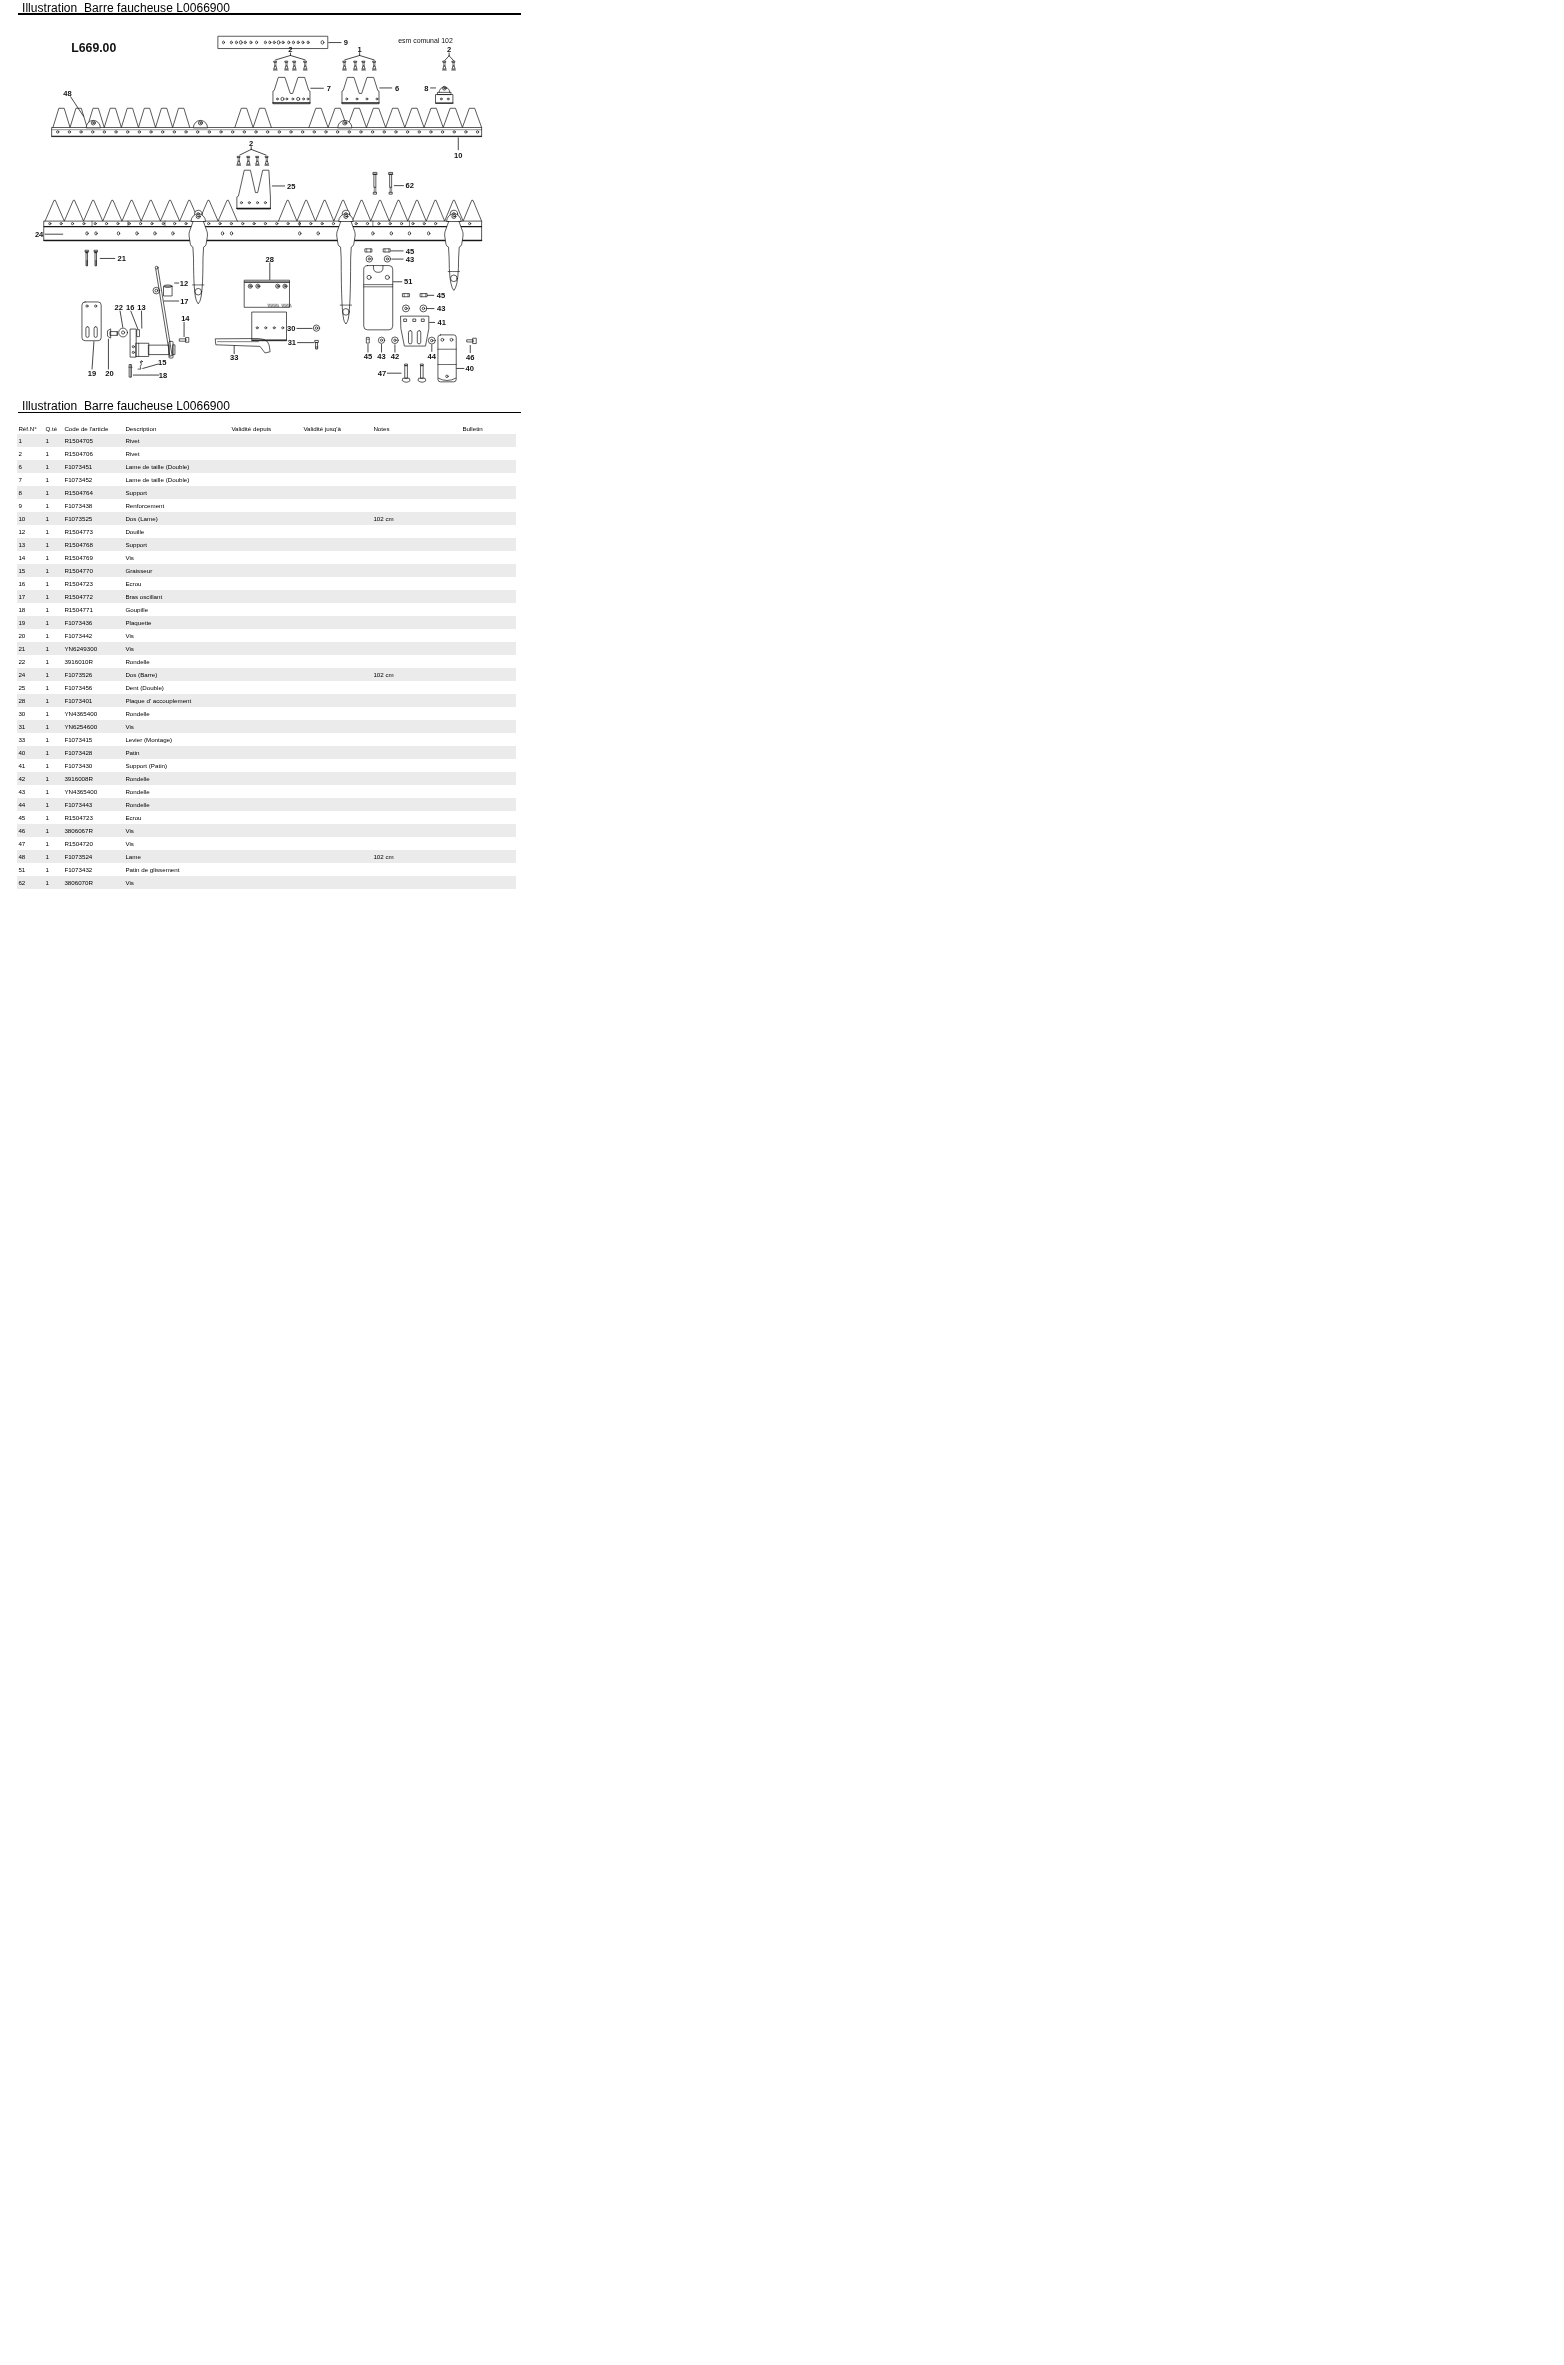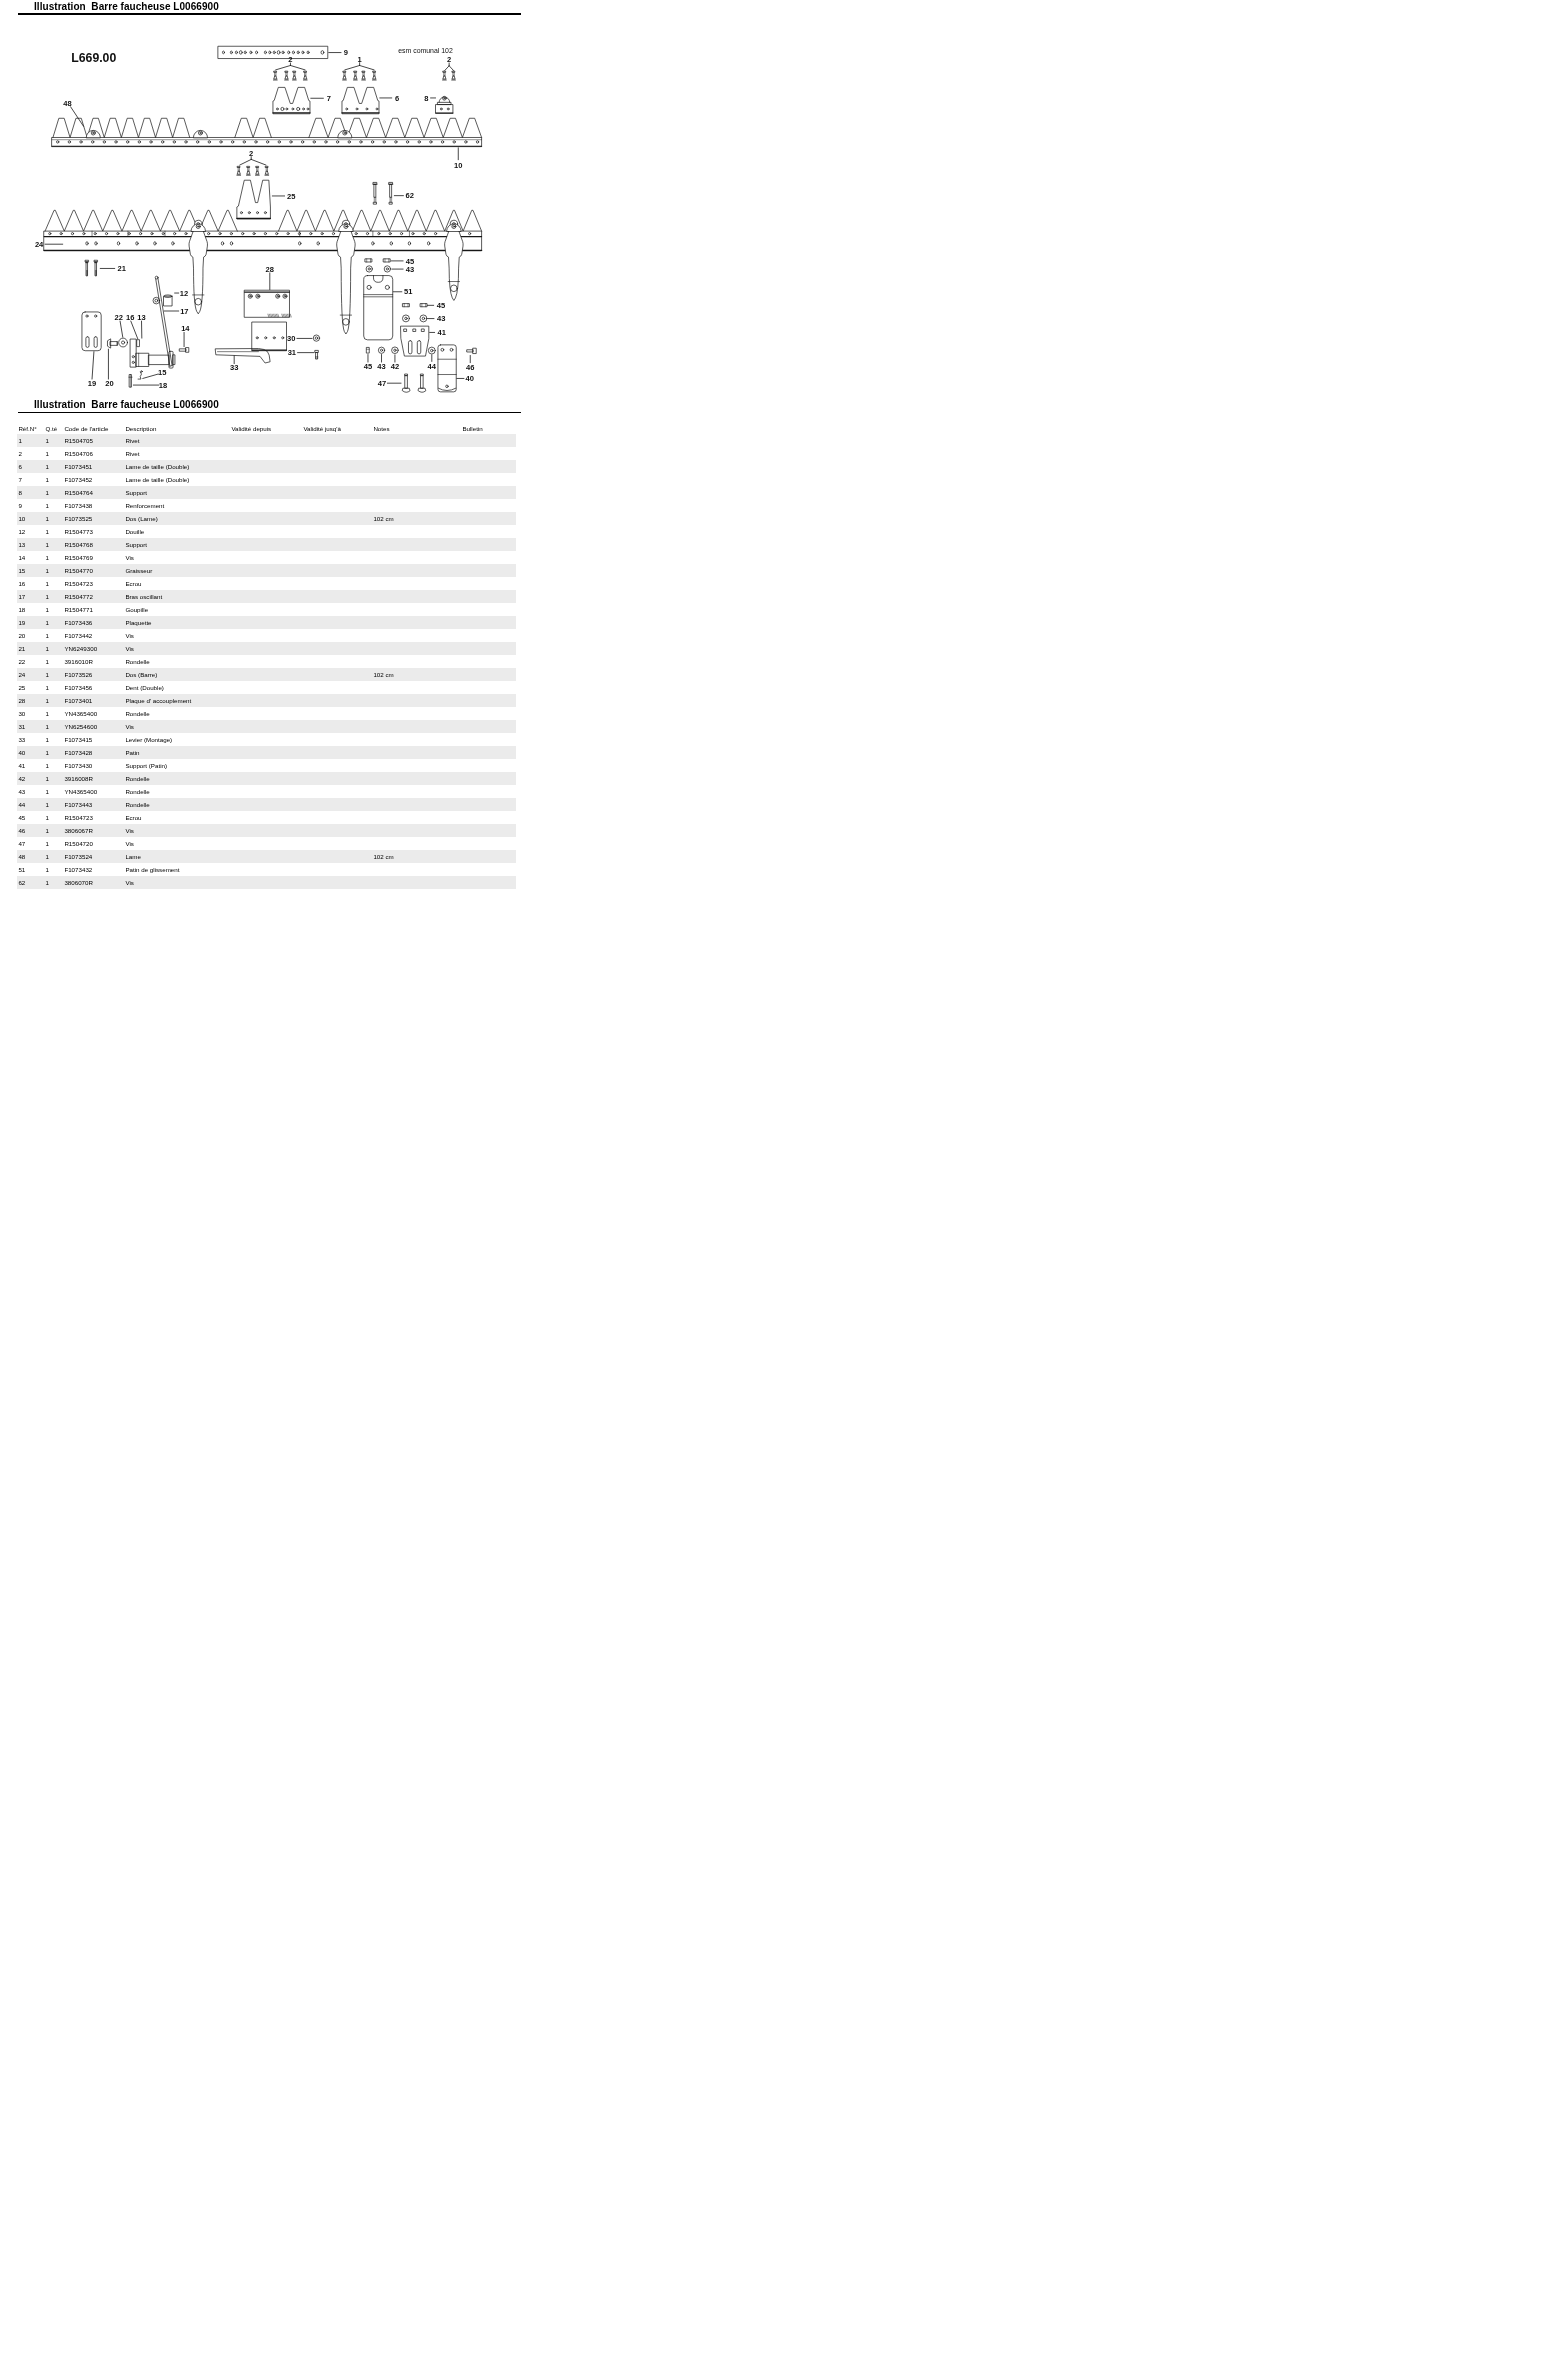--- a/index.html
+++ b/index.html
@@ -1,23 +1,23 @@
 <!DOCTYPE html>
 <html style="font-size:7.6px"><head>
 <meta charset="utf-8">
 <style>
   html,body{margin:0;padding:0;background:#fff;}
   body{width:521px;height:893px;position:relative;font-family:"Liberation Sans",sans-serif;color:#000;overflow:hidden;}
-  .title{position:absolute;left:34px;font-size:10px;font-weight:700;white-space:pre;letter-spacing:0.05px;}
+  .title{position:absolute;left:22px;font-size:12px;font-weight:400;white-space:pre;letter-spacing:0.05px;}
   #title-top{top:1.4px;}
   #title-table{top:399px;}
   .rule{position:absolute;left:17.5px;width:504px;height:1.4px;background:#000;}
   #rule-top{top:13.2px;}
   #rule-table{top:412px;}
-  #diagram{position:absolute;left:0;top:41px;width:521px;height:355px;}
+  #diagram{position:absolute;left:0;top:31px;width:521px;height:355px;}
   #diagram svg{width:521px;height:355px;display:block;}
   #parts-table{position:absolute;left:17px;top:422px;width:499px;}
   .trow{display:grid;grid-template-columns:27px 19px 61px 106px 72px 70px 89px 1fr;align-items:center;}
   .trow > div{padding-left:1.4px;white-space:nowrap;overflow:hidden;font-size:6.2px;}
   #thead{height:12px;margin-bottom:0px;}
   #tbody .trow{height:13px;}
   #tbody .trow.shaded{background:#ebebeb;}
 </style>
 </head>
 <body>

